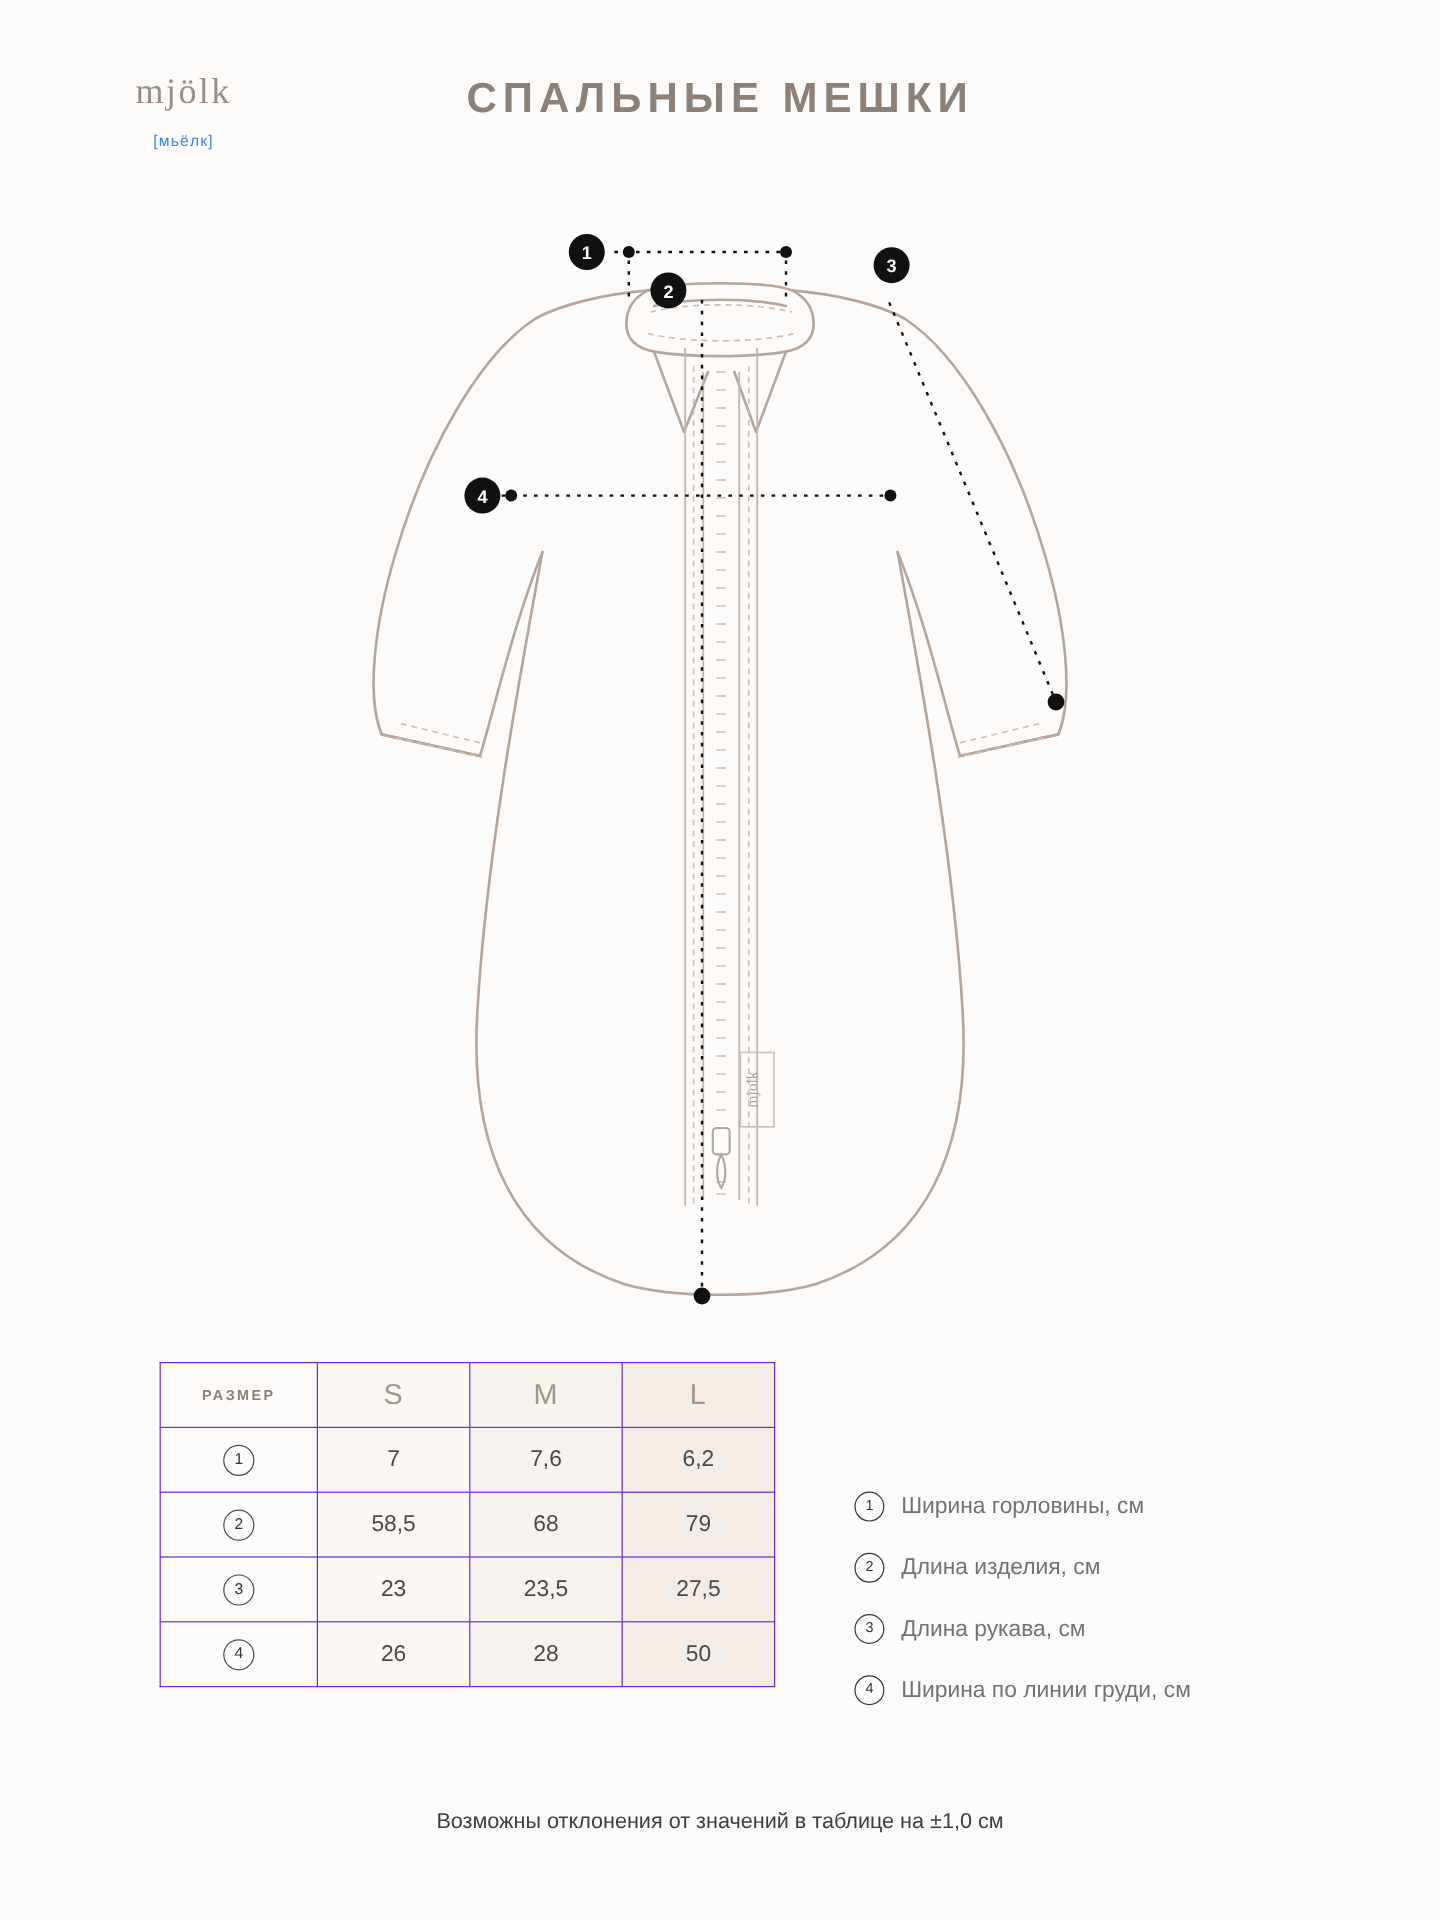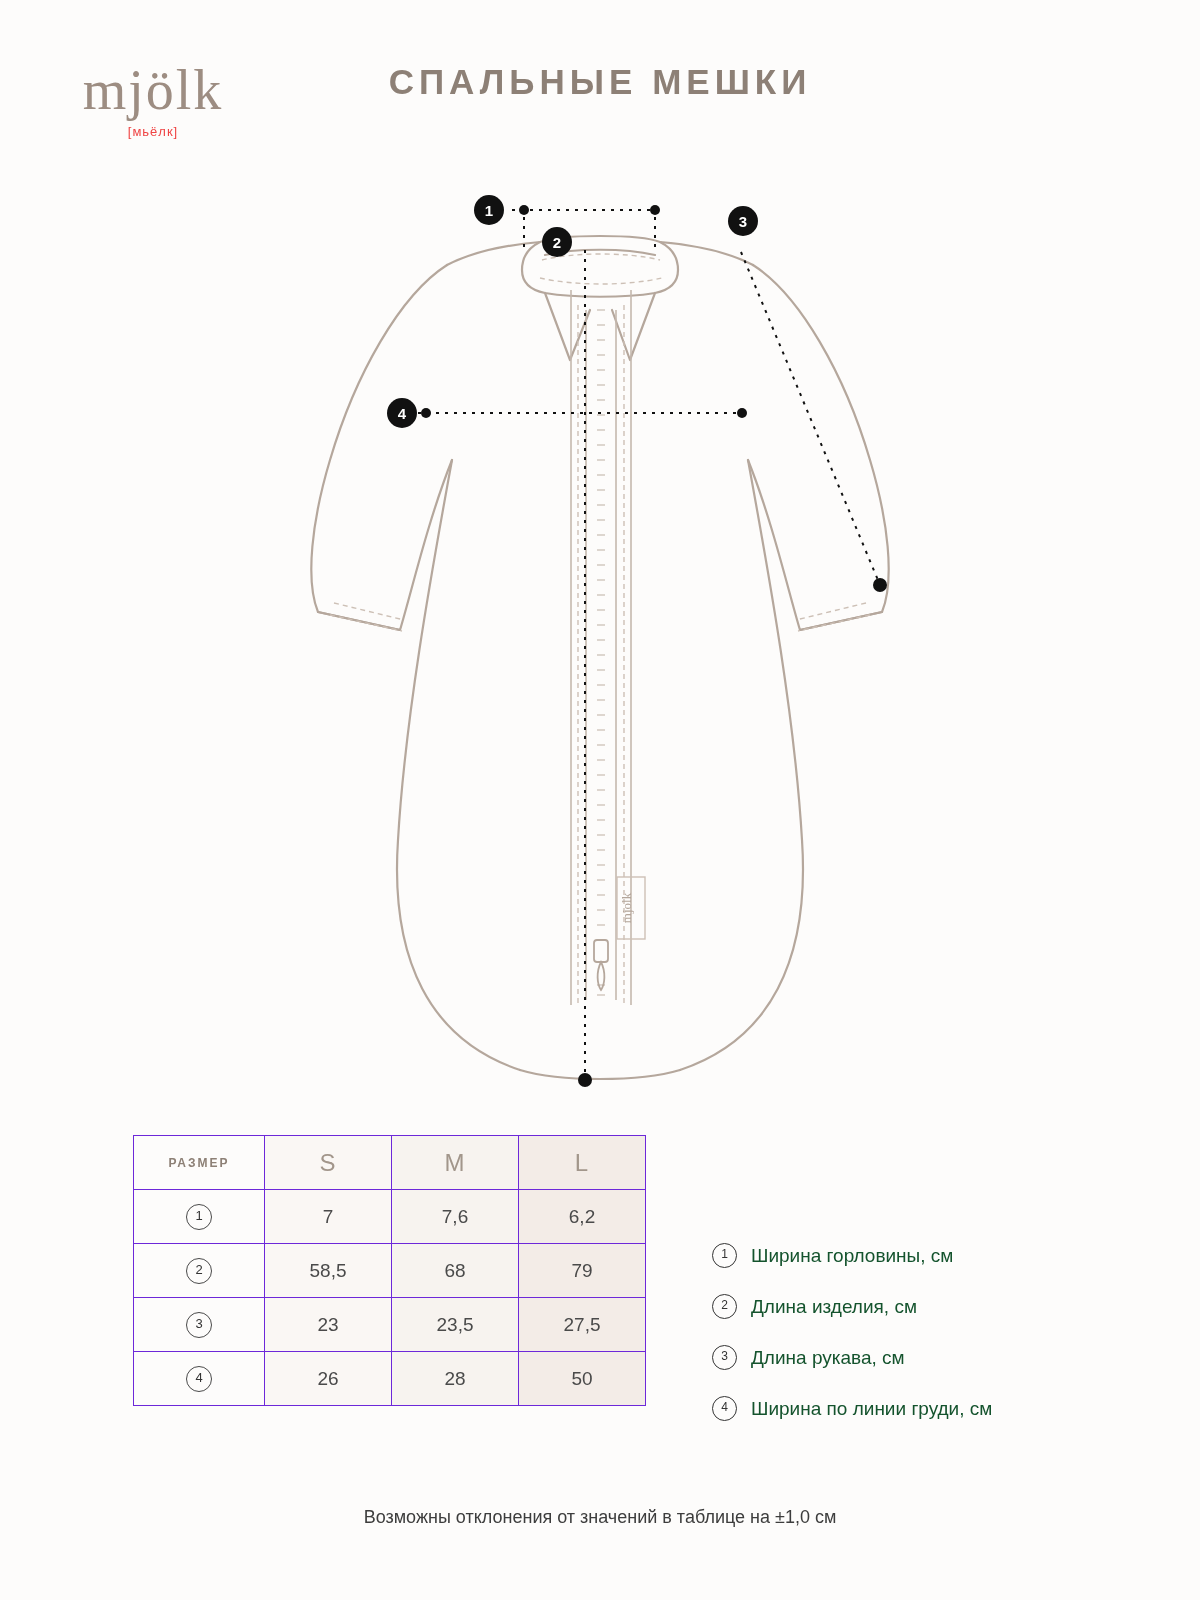--- a/index.html
+++ b/index.html
@@ -24,31 +24,31 @@
   }
   .logo {
     position: absolute;
     left: 68px;
     top: 62px;
     width: 170px;
     text-align: center;
   }
   .logo-word {
     font-family: "Liberation Serif", serif;
-    font-size: 56px;
+    font-size: 30px;
     letter-spacing: 2px;
     color: #9d8d82;
     line-height: 1;
   }
   .logo-sub {
     font-family: "Liberation Sans", sans-serif;
     font-size: 13px;
     letter-spacing: 1px;
-    color: #ef4444;
-    margin-top: 6px;
+    color: #3b82f6;
+    margin-top: 18px;
   }
   .page-title {
     position: absolute;
     left: 0; right: 0;
     top: 62px;
     text-align: center;
     font-size: 35px;
     font-weight: bold;
     letter-spacing: 5px;
     color: #8d8076;
@@ -136,21 +136,21 @@
     border: 1px solid #333;
     border-radius: 50%;
     text-align: center;
     font-size: 12px;
     color: #333;
     margin-right: 14px;
     flex: none;
   }
   .legend-text {
     font-size: 19px;
-    color: #14532d;
+    color: #737373;
   }
 
   
   .footnote {
     position: absolute;
     left: 0; right: 0;
     top: 1507px;
     text-align: center;
     font-size: 18px;
     color: #3d3d3d;

